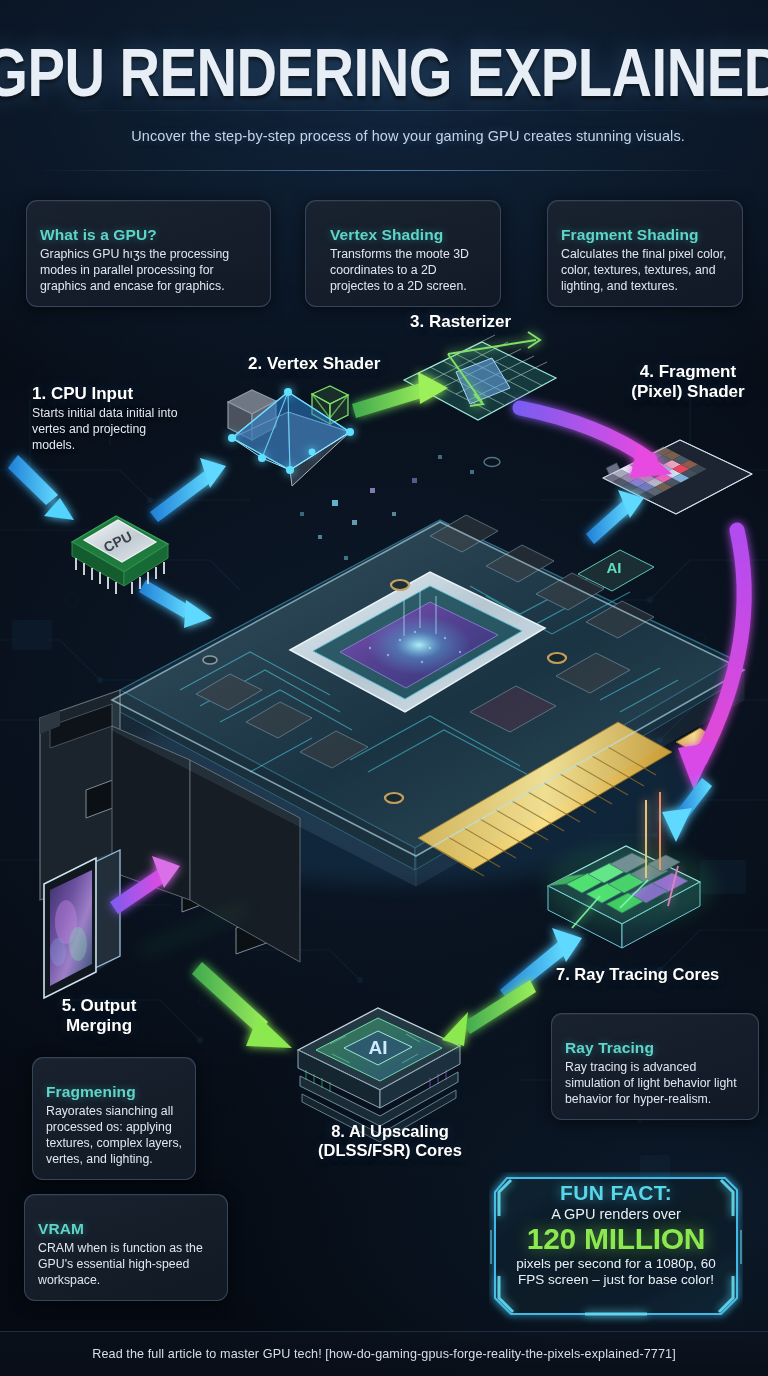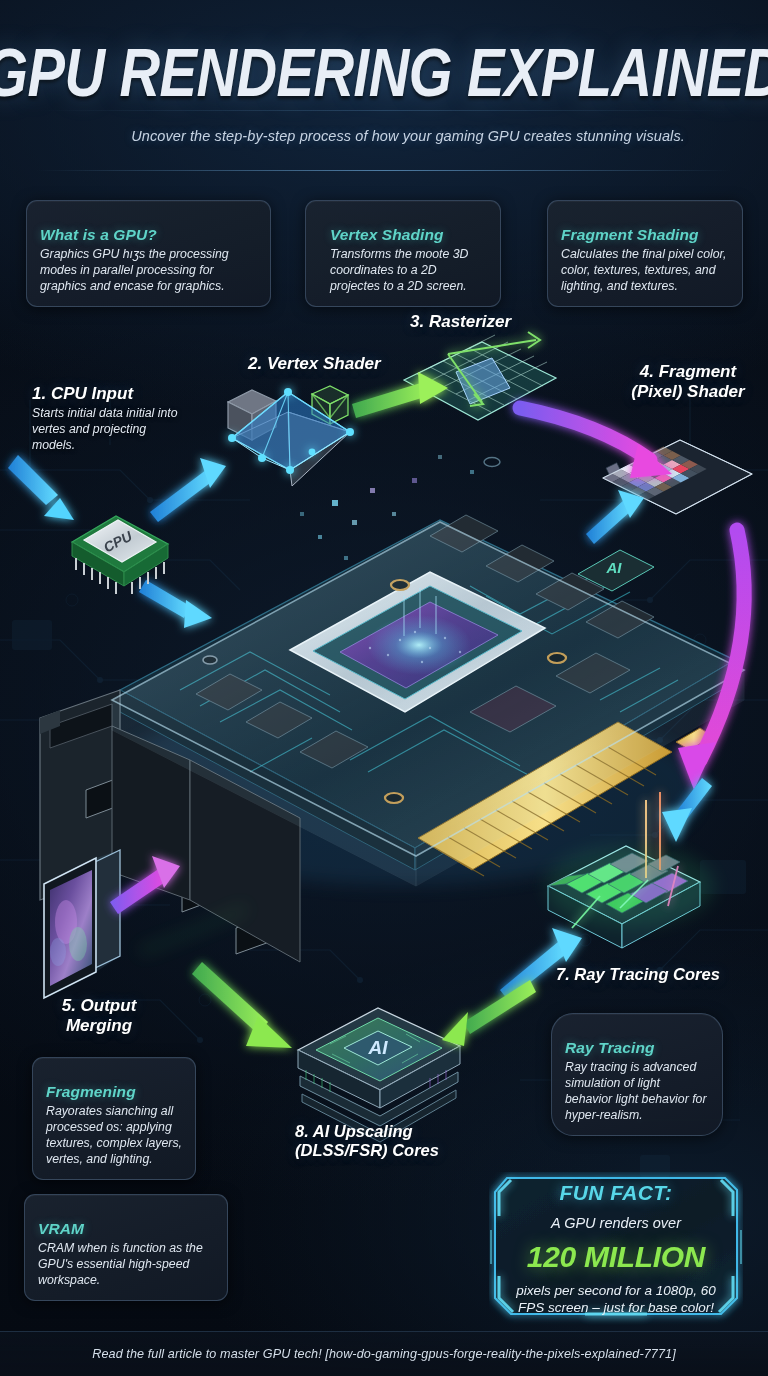--- a/index.html
+++ b/index.html
@@ -11,21 +11,20 @@
     position:relative;
   }
   .page{
     position:absolute;inset:0;
     background:
       radial-gradient(1100px 500px at 50% 8%, #10233a 0%, rgba(10,18,30,0) 62%),
       radial-gradient(900px 700px at 50% 52%, #0d1a2b 0%, rgba(7,13,22,0) 70%),
       radial-gradient(700px 420px at 88% 88%, #0c1a2a 0%, rgba(7,13,22,0) 70%),
       linear-gradient(180deg,#080f1a 0%,#060c15 45%,#050a12 100%);
     overflow:hidden;
-    font-style:italic;
   }
   
   .pcb{position:absolute;inset:0;opacity:.30;pointer-events:none;}
   .pcb svg{width:100%;height:100%;display:block;}
 
   
   .header{position:absolute;left:0;right:0;top:0;height:178px;text-align:center;}
   .title{
     margin:0;padding-top:30px;
     font-size:53px;line-height:1;
@@ -68,53 +67,53 @@
     letter-spacing:.1px;
   }
   .card p{
     margin:0;font-size:12.3px;line-height:1.30;color:#dfe7f0;
   }
   #card-gpu   {left:26px; top:200px;  width:245px;}
   #card-vertex{left:305px;top:200px;  width:196px;padding-left:24px;}
   #card-frag  {left:547px;top:200px;  width:196px;}
   #card-fragmening{left:32px; top:1057px;width:164px;}
   #card-vram  {left:24px; top:1194px; width:204px;}
-  #card-raytracing{left:551px;top:1013px;width:172px;border-radius:22px;}
+  #card-raytracing{left:551px;top:1013px;width:208px;}
 
   
   .step{position:absolute;color:#fff;}
   .step .num{
     font-size:17px;font-weight:bold;line-height:1.16;
     text-shadow:0 2px 7px rgba(0,0,0,.9),0 0 12px rgba(120,180,255,.3);
   }
   .step .desc{
     font-size:12.3px;line-height:1.3;color:#e2e9f2;margin-top:2px;
     text-shadow:0 1px 4px rgba(0,0,0,.85);
   }
   #step1{left:32px; top:384px; width:150px;}
   #step2{left:208px;top:354px; width:180px;margin-left:40px;}
   #step3{left:410px;top:312px; width:170px;}
   #step4{left:628px;top:362px; width:120px;text-align:center;}
   #step5{left:34px; top:996px; width:130px;text-align:center;}
   #step7{left:556px;top:965px; width:200px;}
-  #step8{left:295px;top:1122px;width:190px;}
+  #step8{left:295px;top:1122px;width:190px;text-align:center;}
   #step7 .num,#step8 .num{font-size:16.5px;}
 
   
   .gfx{position:absolute;inset:0;pointer-events:none;}
   .gfx svg{position:absolute;display:block;}
 
   
   #funfact{
     position:absolute;left:489px;top:1172px;width:254px;height:156px;
   }
   .ff-frame{position:absolute;inset:0;}
   .ff-inner{
     position:absolute;left:14px;top:10px;right:14px;bottom:12px;
-    display:flex;flex-direction:column;align-items:center;justify-content:space-between;
+    display:flex;flex-direction:column;align-items:center;justify-content:flex-start;
     text-align:center;
   }
   .ff-title{
     font-size:21px;font-weight:bold;color:#58d7e8;letter-spacing:.4px;
     text-shadow:0 0 12px rgba(70,200,230,.65);line-height:1.05;
   }
   .ff-l1{font-size:14.5px;color:#e9f0f7;margin-top:2px;}
   .ff-big{
     font-size:30px;font-weight:bold;color:#8ce84f;line-height:1.05;margin:1px 0 1px 0;
     text-shadow:0 0 16px rgba(130,230,70,.6);letter-spacing:-0.3px;

